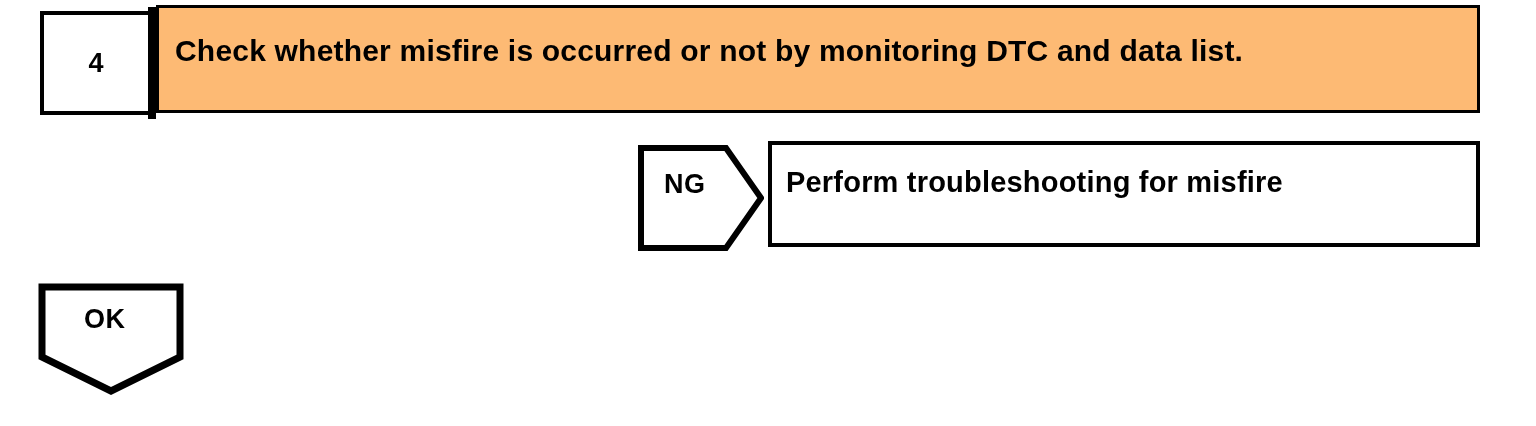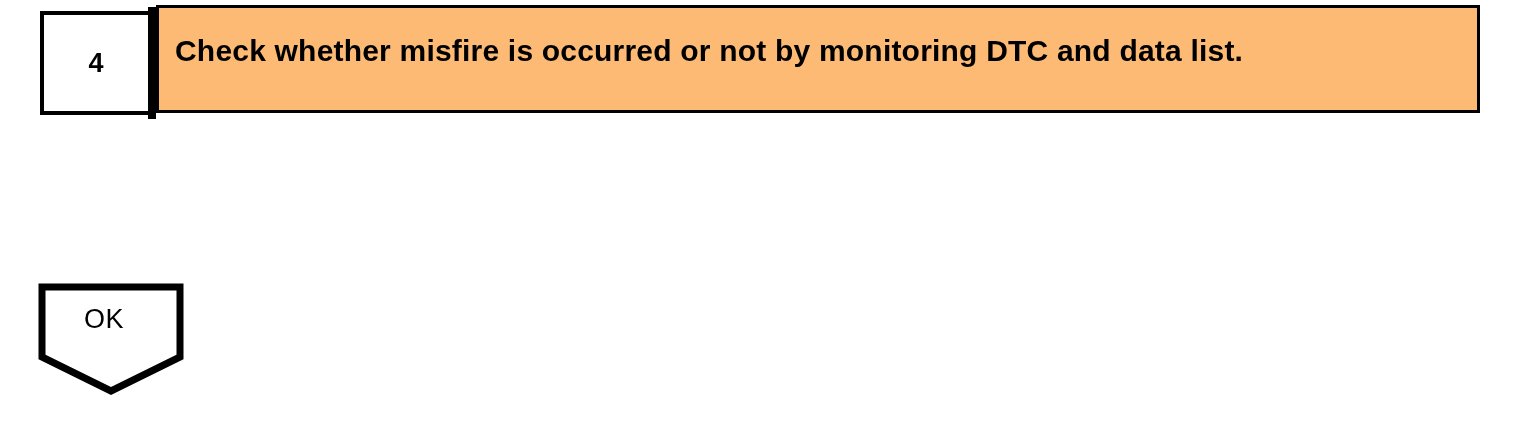--- a/index.html
+++ b/index.html
@@ -147,21 +147,21 @@
     height: 112px;
   }
   .ok-pentagon svg {
     display: block;
   }
   .ok-label {
     position: absolute;
     left: 46px;
     top: 23px;
     font-size: 27px;
-    font-weight: normal;
+    font-weight: bold;
     color: #000000;
     letter-spacing: 0.4px;
     line-height: 1;
   }
 </style>
 </head>
 <body>
 
 <div id="canvas">
 
@@ -172,20 +172,34 @@
     </div>
 
     <div class="step-divider-bar"></div>
 
     <div class="step-text-cell">
       <div class="step-text-label">Check whether misfire is occurred or not by monitoring DTC and data list.</div>
     </div>
 
   </div>
 
+  <div class="ng-branch">
+
+    <div class="ng-pentagon">
+      <svg width="126" height="106" viewBox="0 0 126 106" xmlns="http://www.w3.org/2000/svg">
+        <polygon points="3,3 88,3 123,53 88,103 3,103" fill="#ffffff" stroke="#000000" stroke-width="6" stroke-linejoin="miter"></polygon>
+      </svg>
+      <div class="ng-label">NG</div>
+    </div>
+
+    <div class="ng-action-box">
+      <div class="ng-action-label">Perform troubleshooting for misfire</div>
+    </div>
+
+  </div>
 
   <div class="ok-pentagon">
     <svg width="146" height="112" viewBox="0 0 146 112" xmlns="http://www.w3.org/2000/svg">
       <polygon points="4,4 142,4 142,74 73,108 4,74" fill="#ffffff" stroke="#000000" stroke-width="7" stroke-linejoin="miter"></polygon>
     </svg>
     <div class="ok-label">OK</div>
   </div>
 
 </div>
 

